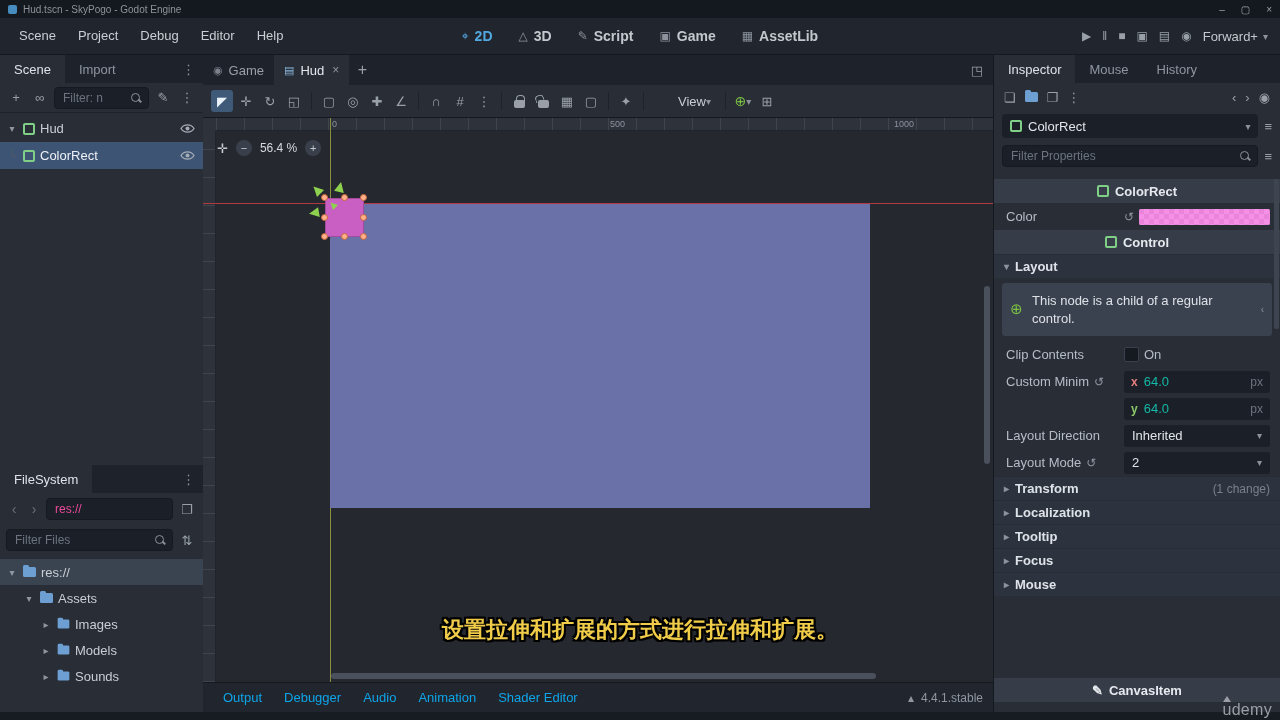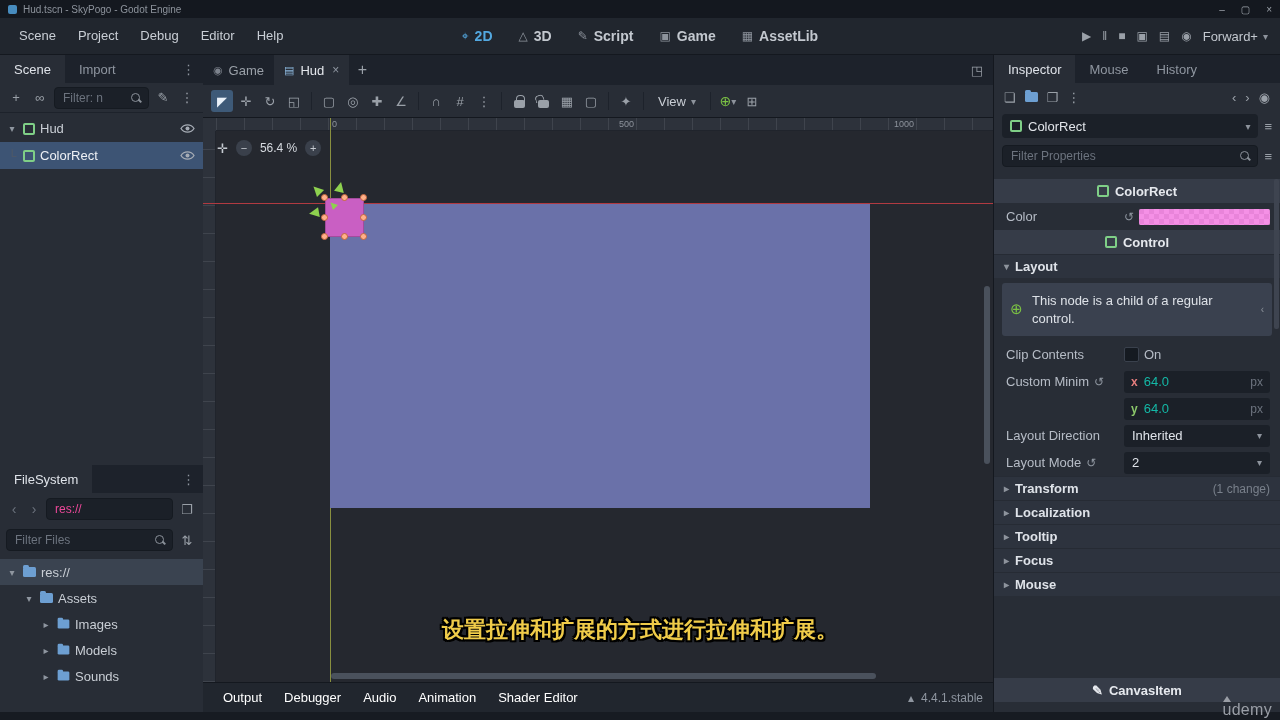--- a/index.html
+++ b/index.html
@@ -75,21 +75,21 @@
   .vp-tab.active{background:#282d36;color:#e4e7ec;}
   .tab-ico{font-size:11px;color:#8ab4d9;}
   .tab-ico.dim{color:#7d838d;}
   .tab-x{color:#8f96a0;font-size:12px;margin-left:2px;}
   .newtab-btn{width:26px;display:flex;align-items:center;justify-content:center;color:#9aa0a8;}
   .vp-expand{margin-left:auto;align-self:center;padding:0 10px;color:#9aa0a8;font-size:13px;}
   .vp-toolbar{height:33px;background:#282d36;border-bottom:1px solid #14181f;display:flex;align-items:center;gap:2px;padding:0 8px;}
   .ti{min-width:22px;height:22px;display:flex;align-items:center;justify-content:center;color:#9aa0a8;font-size:13px;border-radius:3px;}
   .ti.active{background:#3e5a78;color:#eaf2fa;}
   .tsep{width:1px;height:18px;background:#1d222b;margin:0 4px;}
-  .view-menu{display:flex;align-items:center;gap:5px;padding:0 8px;font-size:13px;color:#c9ced5;}
+  .view-menu{display:flex;align-items:center;padding:0 8px;font-size:13px;color:#c9ced5;margin-left:20px;}
   .plus-green{color:#7bc144;font-size:14px;}
 
   .canvas{position:absolute;top:63px;left:0;right:0;bottom:38px;background:#25282f;overflow:hidden;}
   .ruler-top{position:absolute;top:0;left:13px;right:0;height:13px;background:#2d323b;border-bottom:1px solid #20242c;
              background-image:repeating-linear-gradient(90deg,#3f444d 0 1px,transparent 1px 28px);}
   .ruler-top span{position:absolute;top:1px;font-size:9px;color:#8d939c;}
   .ruler-left{position:absolute;top:13px;left:0;bottom:0;width:13px;background:#2d323b;border-right:1px solid #20242c;
               background-image:repeating-linear-gradient(0deg,#3f444d 0 1px,transparent 1px 28px);}
   .ruler-corner{position:absolute;top:0;left:0;width:13px;height:13px;background:#2d323b;}
   .guide-h{position:absolute;left:0;right:0;top:85px;height:1px;background:#b13a41;}
@@ -100,21 +100,21 @@
   .apin{position:absolute;width:0;height:0;border-left:5px solid transparent;border-right:5px solid transparent;border-bottom:10px solid #8ed14f;}
   .zoombar{position:absolute;top:22px;left:14px;display:flex;align-items:center;gap:8px;}
   .center-view{color:#c6cbd2;font-size:13px;}
   .zbtn{width:16px;height:16px;border-radius:50%;background:#3a404b;color:#c6cbd2;display:flex;align-items:center;justify-content:center;font-size:11px;}
   .zoom-label{font-size:12px;color:#d6dae0;}
   .vscroll{position:absolute;right:3px;top:168px;width:6px;height:178px;background:#4a515c;border-radius:3px;}
   .hscroll{position:absolute;bottom:3px;left:128px;height:6px;width:545px;background:#4a515c;border-radius:3px;}
 
   .bottom-bar{position:absolute;left:0;right:0;bottom:8px;height:30px;background:#21262e;border-top:1px solid #14181f;
               display:flex;align-items:center;padding:0 10px;gap:2px;}
-  .bb-tab{padding:0 10px;font-size:13px;color:#ffffff;}
+  .bb-tab{padding:0 10px;font-size:13px;color:#0ea5e9;}
   .bb-right{margin-left:auto;display:flex;align-items:center;gap:7px;color:#8f96a0;font-size:12px;}
 
   
   .right-dock{position:absolute;top:55px;left:993px;right:0;bottom:0;background:#282d36;border-left:1px solid #14181f;
               display:flex;flex-direction:column;}
   .insp-toolbar{flex:0 0 28px;display:flex;align-items:center;gap:9px;padding:0 10px;}
   .insp-toolbar .right{margin-left:auto;display:flex;gap:9px;align-items:center;}
   .ibtn{color:#9aa0a8;font-size:13px;}
   .selector-row,.filter-row{flex:0 0 30px;display:flex;align-items:center;gap:6px;padding:0 8px;}
   .node-select{flex:1;height:24px;background:#1b2028;border-radius:4px;display:flex;align-items:center;gap:6px;padding:0 8px;}
@@ -359,21 +359,21 @@
       <span class="ti anchor-btn">
         <span class="plus-green">⊕</span>
         <span class="chev">▾</span>
       </span>
       <span class="ti">⊞</span>
     </div>
 
     <div class="canvas">
       <div class="ruler-top">
         <span style="left:116px">0</span>
-        <span style="left:403px">500</span>
+        <span style="left:394px">500</span>
         <span style="left:678px">1000</span>
       </div>
       <div class="ruler-left"></div>
       <div class="ruler-corner"></div>
 
       <div class="guide-v"></div>
       <div class="game-rect"></div>
       <div class="guide-h"></div>
 
       <div class="crect">

